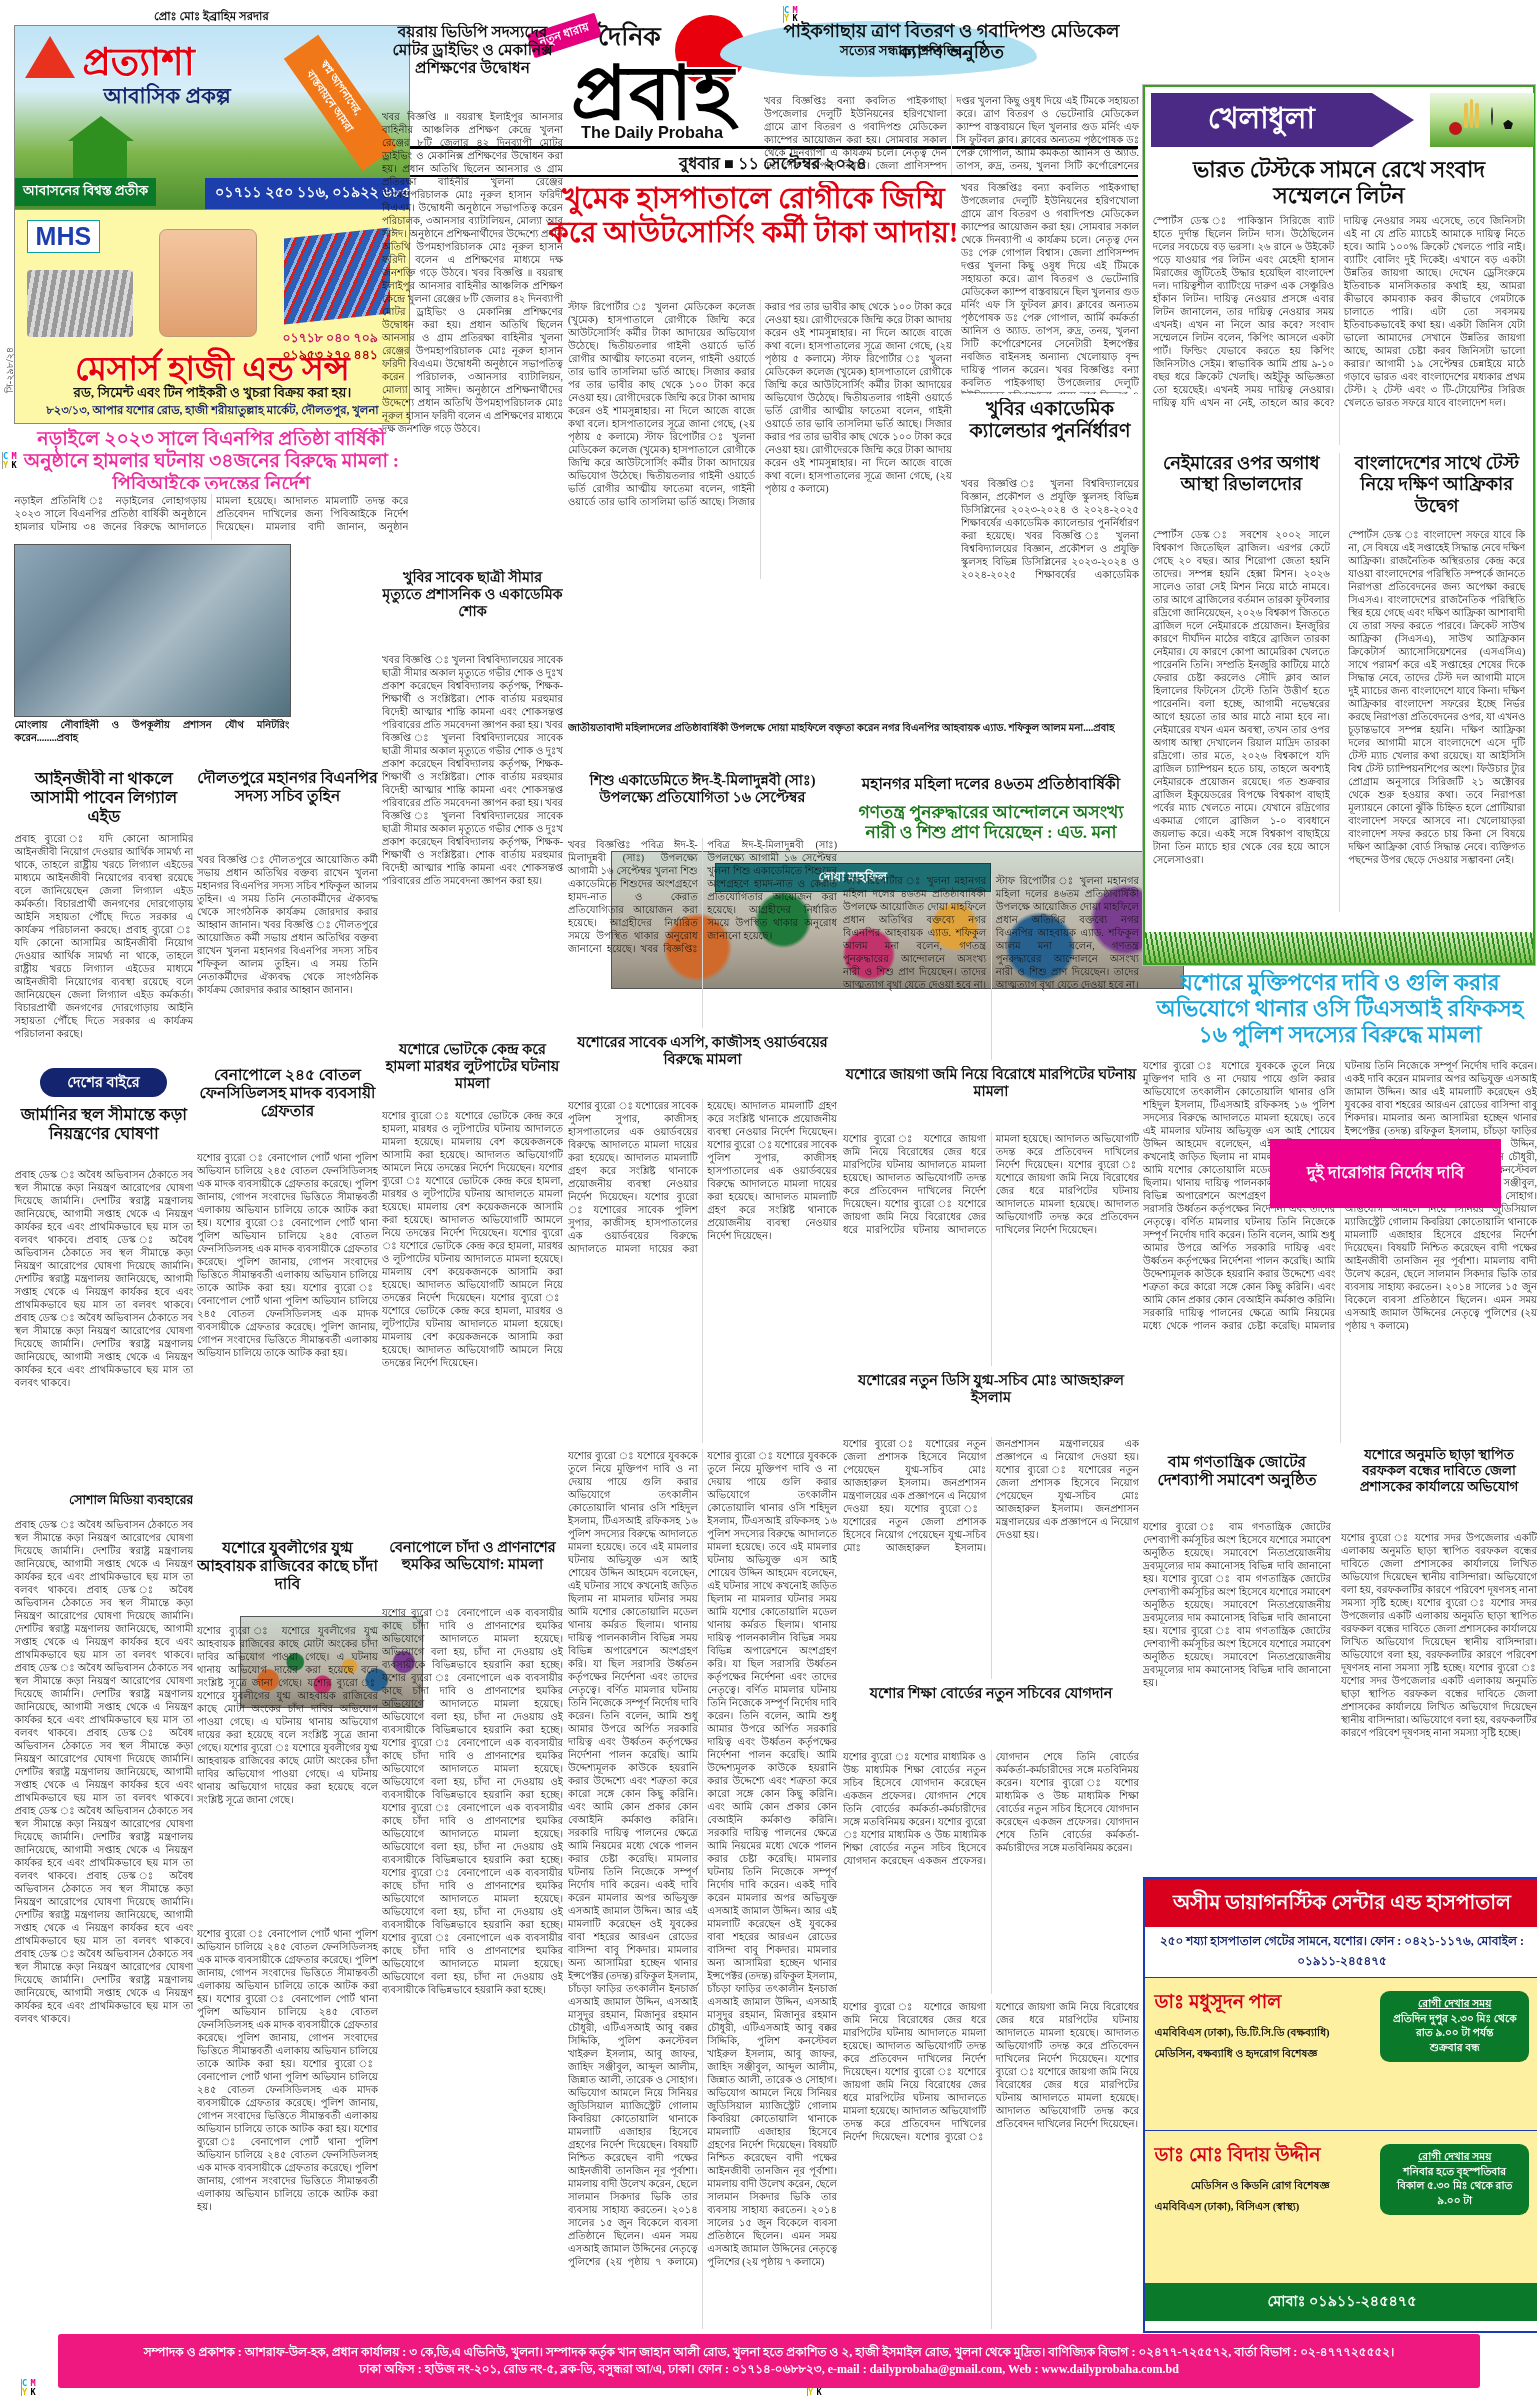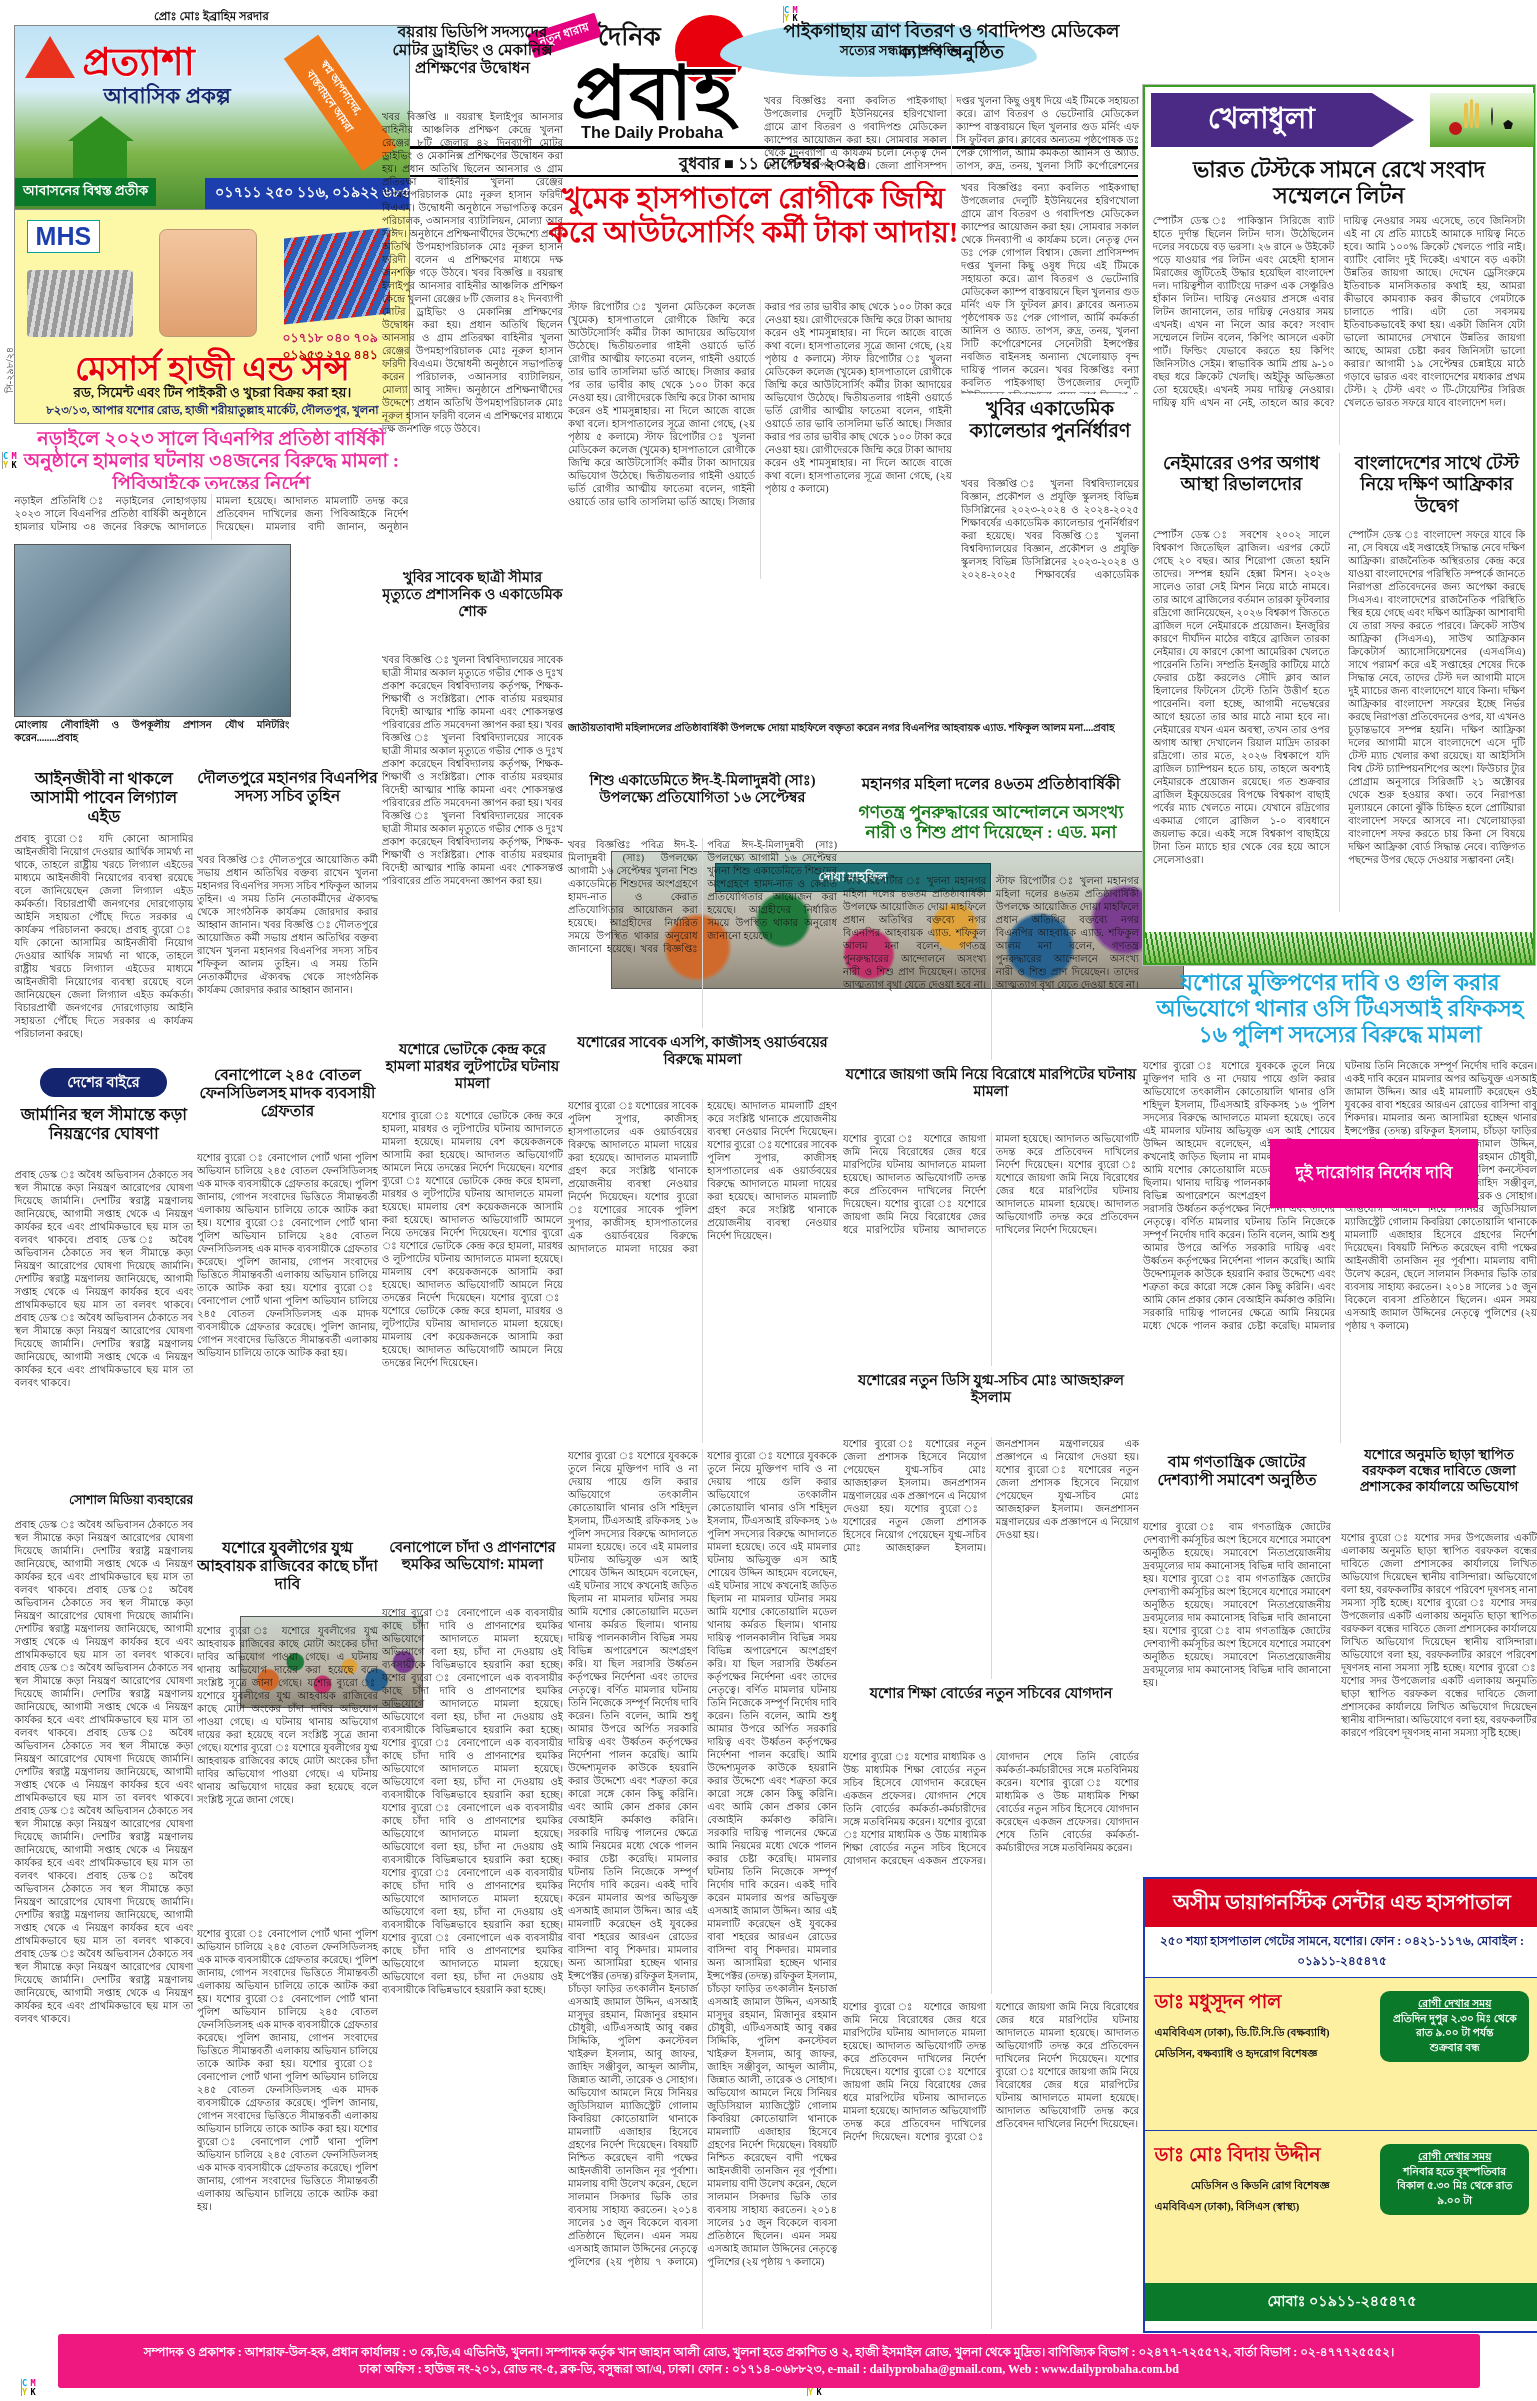--- a/index.html
+++ b/index.html
@@ -256,21 +256,21 @@
     <div style="width:50%;border-left:1px solid #d8d8d8;padding-left:7.7px;">
       <div class="hl" style="font-size:18px;height:75px;">বাংলাদেশের সাথে টেস্ট নিয়ে দক্ষিণ আফ্রিকার উদ্বেগ</div>
       <div class="body" style="height:384px;">স্পোর্টস ডেস্ক ঃ বাংলাদেশ সফরে যাবে কি না, সে বিষয়ে এই সপ্তাহেই সিদ্ধান্ত নেবে দক্ষিণ আফ্রিকা। রাজনৈতিক অস্থিরতার কেন্দ্র করে যাওয়া বাংলাদেশের পরিস্থিতি সম্পর্কে জানতে নিরাপত্তা প্রতিবেদনের জন্য অপেক্ষা করছে সিএসএ। বাংলাদেশের রাজনৈতিক পরিস্থিতি স্থির হয়ে গেছে এবং দক্ষিণ আফ্রিকা আশাবাদী যে তারা সফর করতে পারবে। ক্রিকেট সাউথ আফ্রিকা (সিএসএ), সাউথ আফ্রিকান ক্রিকেটার্স অ্যাসোসিয়েশনের (এসএসিএ) সাথে পরামর্শ করে এই সপ্তাহের শেষের দিকে সিদ্ধান্ত নেবে, তাদের টেস্ট দল আগামী মাসে দুই ম্যাচের জন্য বাংলাদেশে যাবে কিনা। দক্ষিণ আফ্রিকার বাংলাদেশ সফরের ইচ্ছে নির্ভর করছে নিরাপত্তা প্রতিবেদনের ওপর, যা এখনও চূড়ান্তভাবে সম্পন্ন হয়নি। দক্ষিণ আফ্রিকা দলের আগামী মাসে বাংলাদেশে এসে দুটি টেস্ট ম্যাচ খেলার কথা রয়েছে। যা আইসিসি বিশ্ব টেস্ট চ্যাম্পিয়নশিপের অংশ। ফিউচার ট্যুর প্রোগ্রাম অনুসারে সিরিজটি ২১ অক্টোবর থেকে শুরু হওয়ার কথা। তবে নিরাপত্তা মূল্যায়নে কোনো ঝুঁকি চিহ্নিত হলে প্রোটিয়ারা বাংলাদেশ সফরে আসবে না। খেলোয়াড়রা বাংলাদেশ সফর করতে চায় কিনা সে বিষয়ে দক্ষিণ আফ্রিকা বোর্ড সিদ্ধান্ত নেবে। ব্যক্তিগত পছন্দের উপর ছেড়ে দেওয়ার সম্ভাবনা নেই।</div>
     </div>
   </div>
   <div class="grass-strip" style="position:absolute;left:0;bottom:0;width:100%;height:31px;"></div>
 </div>
 
 <div class="abs hl" style="left:1143px;top:970px;width:394px;height:85px;font-size:22px;color:#1ba7dc;">যশোরে মুক্তিপণের দাবি ও গুলি করার অভিযোগে থানার ওসি টিএসআই রফিকসহ ১৬ পুলিশ সদস্যের বিরুদ্ধে মামলা</div>
 <div class="abs body cols2" style="left:1143px;top:1059px;width:394px;height:384px;">যশোর ব্যুরো ঃ যশোরে যুবককে তুলে নিয়ে মুক্তিপণ দাবি ও না দেয়ায় পায়ে গুলি করার অভিযোগে তৎকালীন কোতোয়ালি থানার ওসি শহিদুল ইসলাম, টিএসআই রফিকসহ ১৬ পুলিশ সদস্যের বিরুদ্ধে আদালতে মামলা হয়েছে। তবে এই মামলার ঘটনায় অভিযুক্ত এস আই শোয়েব উদ্দিন আহমেদ বলেছেন, এই ঘটনার সাথে কখনোই জড়িত ছিলাম না মামলার ঘটনার সময় আমি যশোর কোতোয়ালি মডেল থানায় কর্মরত ছিলাম। থানায় দায়িত্ব পালনকালীন বিভিন্ন সময় বিভিন্ন অপারেশনে অংশগ্রহণ করি। যা ছিল সরাসরি উর্ধ্বতন কর্তৃপক্ষের নির্দেশনা এবং তাদের নেতৃত্বে। বর্ণিত মামলার ঘটনায় তিনি নিজেকে সম্পূর্ণ নির্দোষ দাবি করেন। তিনি বলেন, আমি শুধু আমার উপরে অর্পিত সরকারি দায়িত্ব এবং উর্ধ্বতন কর্তৃপক্ষের নির্দেশনা পালন করেছি। আমি উদ্দেশ্যমূলক কাউকে হয়রানি করার উদ্দেশ্যে এবং শত্রুতা করে কারো সঙ্গে কোন কিছু করিনি। এবং আমি কোন প্রকার কোন বেআইনি কর্মকাণ্ড করিনি। সরকারি দায়িত্ব পালনের ক্ষেত্রে আমি নিয়মের মধ্যে থেকে পালন করার চেষ্টা করেছি। মামলার ঘটনায় তিনি নিজেকে সম্পূর্ণ নির্দোষ দাবি করেন। একই দাবি করেন মামলার অপর অভিযুক্ত এসআই জামাল উদ্দিন। আর এই মামলাটি করেছেন ওই যুবকের বাবা শহরের আরএন রোডের বাসিন্দা বাবু শিকদার। মামলার অন্য আসামিরা হচ্ছেন থানার ইন্সপেক্টর (তদন্ত) রফিকুল ইসলাম, চাঁচড়া ফাড়ির তৎকালীন ইনচার্জ এসআই জামাল উদ্দিন, এসআই মাসুদুর রহমান, মিজানুর রহমান চৌধুরী, এটিএসআই আবু বক্কর সিদ্দিকি, পুলিশ কনস্টেবল খাইরুল ইসলাম, আবু জাফর, জাহিদ সঞ্জীবুল, আব্দুল আলীম, জিন্নাত আলী, তারেক ও সোহাগ। অভিযোগ আমলে নিয়ে সিনিয়র জুডিসিয়াল ম্যাজিস্ট্রেট গোলাম কিবরিয়া কোতোয়ালি থানাকে মামলাটি এজাহার হিসেবে গ্রহণের নির্দেশ দিয়েছেন। বিষয়টি নিশ্চিত করেছেন বাদী পক্ষের আইনজীবী তানজিন নূর পূর্বাশা। মামলায় বাদী উলেখ করেন, ছেলে সালমান সিকদার ভিকি তার ব্যবসায় সাহায্য করতেন। ২০১৪ সালের ১৫ জুন বিকেলে ব্যবসা প্রতিষ্ঠানে ছিলেন। এমন সময় এসআই জামাল উদ্দিনের নেতৃত্বে পুলিশের (২য় পৃষ্ঠায় ৭ কলামে)</div>
-<div class="abs pinkbox" style="left:1270px;top:1139px;width:208px;height:69px;font-size:16.3px;">দুই দারোগার নির্দোষ দাবি</div>
+<div class="abs pinkbox" style="left:1270px;top:1139px;width:231px;height:69px;font-size:16.3px;">দুই দারোগার নির্দোষ দাবি</div>
 
 <div class="abs hl" style="left:1143px;top:1453px;width:188px;height:63px;font-size:15.4px;">বাম গণতান্ত্রিক জোটের দেশব্যাপী সমাবেশ অনুষ্ঠিত</div>
 <div class="abs body" style="left:1143px;top:1520px;width:188px;height:350px;">যশোর ব্যুরো ঃ বাম গণতান্ত্রিক জোটের দেশব্যাপী কর্মসূচির অংশ হিসেবে যশোরে সমাবেশ অনুষ্ঠিত হয়েছে। সমাবেশে নিত্যপ্রয়োজনীয় দ্রব্যমূল্যের দাম কমানোসহ বিভিন্ন দাবি জানানো হয়। যশোর ব্যুরো ঃ বাম গণতান্ত্রিক জোটের দেশব্যাপী কর্মসূচির অংশ হিসেবে যশোরে সমাবেশ অনুষ্ঠিত হয়েছে। সমাবেশে নিত্যপ্রয়োজনীয় দ্রব্যমূল্যের দাম কমানোসহ বিভিন্ন দাবি জানানো হয়। যশোর ব্যুরো ঃ বাম গণতান্ত্রিক জোটের দেশব্যাপী কর্মসূচির অংশ হিসেবে যশোরে সমাবেশ অনুষ্ঠিত হয়েছে। সমাবেশে নিত্যপ্রয়োজনীয় দ্রব্যমূল্যের দাম কমানোসহ বিভিন্ন দাবি জানানো হয়।</div>
 
 <div class="abs hl" style="left:1341px;top:1447px;width:196px;height:81px;font-size:13.4px;">যশোরে অনুমতি ছাড়া স্থাপিত বরফকল বন্ধের দাবিতে জেলা প্রশাসকের কার্যালয়ে অভিযোগ</div>
 <div class="abs body" style="left:1341px;top:1531px;width:196px;height:338px;">যশোর ব্যুরো ঃ যশোর সদর উপজেলার একটি এলাকায় অনুমতি ছাড়া স্থাপিত বরফকল বন্ধের দাবিতে জেলা প্রশাসকের কার্যালয়ে লিখিত অভিযোগ দিয়েছেন স্থানীয় বাসিন্দারা। অভিযোগে বলা হয়, বরফকলটির কারণে পরিবেশ দূষণসহ নানা সমস্যা সৃষ্টি হচ্ছে। যশোর ব্যুরো ঃ যশোর সদর উপজেলার একটি এলাকায় অনুমতি ছাড়া স্থাপিত বরফকল বন্ধের দাবিতে জেলা প্রশাসকের কার্যালয়ে লিখিত অভিযোগ দিয়েছেন স্থানীয় বাসিন্দারা। অভিযোগে বলা হয়, বরফকলটির কারণে পরিবেশ দূষণসহ নানা সমস্যা সৃষ্টি হচ্ছে। যশোর ব্যুরো ঃ যশোর সদর উপজেলার একটি এলাকায় অনুমতি ছাড়া স্থাপিত বরফকল বন্ধের দাবিতে জেলা প্রশাসকের কার্যালয়ে লিখিত অভিযোগ দিয়েছেন স্থানীয় বাসিন্দারা। অভিযোগে বলা হয়, বরফকলটির কারণে পরিবেশ দূষণসহ নানা সমস্যা সৃষ্টি হচ্ছে।</div>
 
 <div class="abs asim" style="left:1143px;top:1877px;width:394px;height:452px;">
   <div class="asim-head" style="height:48px;font-size:20px;">অসীম ডায়াগনস্টিক সেন্টার এন্ড হাসপাতাল</div>
   <div style="padding:4.8px 7.7px;text-align:center;font-size:12px;font-weight:bold;color:#14246e;">২৫০ শয্যা হাসপাতাল গেটের সামনে, যশোর। ফোন : ০৪২১-১১৭৬, মোবাইল : ০১৯১১-২৪৫৪৭৫</div>

